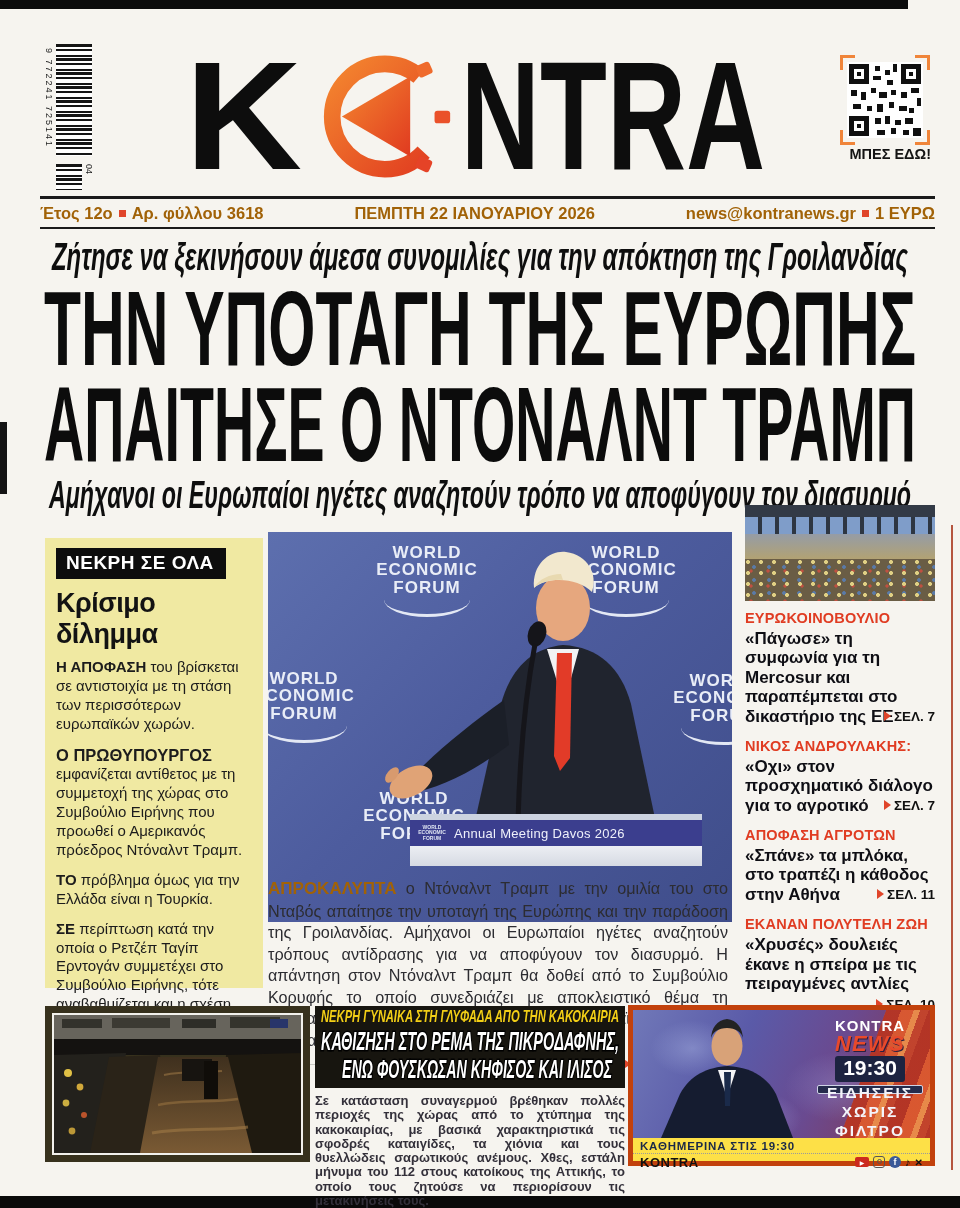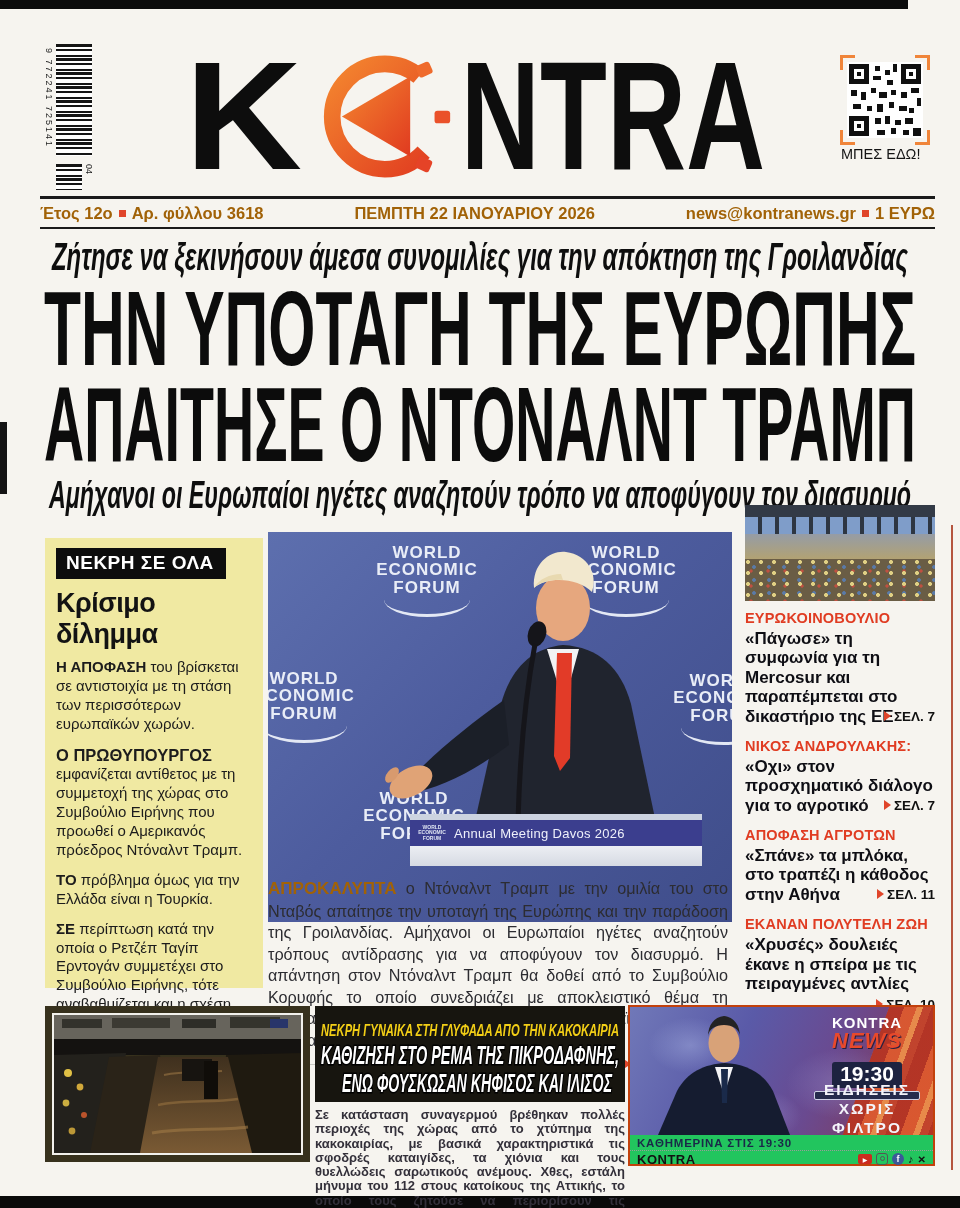--- a/index.html
+++ b/index.html
@@ -63,37 +63,37 @@
   .ep-mid{height:25px;background:linear-gradient(#959ca6,#b2a273);}
   .ep-seats{height:42px;background-color:#6a5d45;
     background-image:radial-gradient(circle at 3px 3px,#e0d084 1.6px,transparent 2.3px),
                      radial-gradient(circle at 9px 8px,#5a7aa8 1.5px,transparent 2.2px),
                      radial-gradient(circle at 6px 12px,#c05040 1.3px,transparent 2px);
     background-size:13px 11px,15px 13px,17px 15px;}
 
   
   .flood-frame{background:#37311d;padding:7px;box-sizing:border-box;}
   .flood-inner{border:2px solid #f2f1ec;}
-  .flood-dark{background:#17150f;padding:15px 2px 2px 2px;box-sizing:border-box;}
+  .flood-dark{background:#17150f;padding:1px 2px 2px 2px;box-sizing:border-box;}
   .flood-body{font-size:13px;line-height:1.1;color:#33303a;text-align:justify;margin-top:6px;font-weight:bold;}
 
   
-  .tv{background:#22c55e;border:2px solid #c2410c;box-sizing:border-box;}
+  .tv{background:#fde047;border:5px solid #c2410c;box-sizing:border-box;}
   .tv-img{position:relative;height:128px;overflow:hidden;
     background:linear-gradient(115deg,#7078b8 0%,#5a5aa8 35%,#6a4a90 62%,#7a3f6a 82%,#8a3a55 100%);}
   .tv-map{position:absolute;inset:0;background:
      radial-gradient(60px 40px at 20% 30%,rgba(160,170,220,.5),transparent 70%),
      radial-gradient(80px 50px at 70% 60%,rgba(150,150,210,.4),transparent 70%),
      radial-gradient(50px 35px at 45% 85%,rgba(170,160,220,.35),transparent 70%);}
   .tv-ribbon{position:absolute;right:-28px;top:-30px;width:96px;height:210px;transform:rotate(20deg);
      background:repeating-linear-gradient(90deg,#b83420 0 14px,#e05a2c 14px 26px,#f09048 26px 32px,#c74428 32px 40px);opacity:.92;}
   .tv-logo{position:absolute;left:176px;top:7px;width:122px;text-align:center;}
   .tvl-kontra{color:#fff;font-weight:bold;font-size:15px;letter-spacing:1px;}
   .tvl-news{color:#e8492b;font-weight:bold;font-style:italic;font-size:22px;letter-spacing:1px;line-height:.95;text-shadow:1px 1px 0 #2a2040;}
-  .tvl-time{display:inline-block;background:#1d2340;color:#fff;font-weight:bold;font-size:21px;padding:0 8px 2px 8px;border-radius:3px;margin-top:10px;}
+  .tvl-time{display:inline-block;background:#1d2340;color:#fff;font-weight:bold;font-size:21px;padding:0 8px 2px 8px;border-radius:3px;margin-top:1px;}
   .tvl-bar{width:104px;height:7px;background:#252b4c;border:1px solid #cfd2e6;margin:3px auto 0 auto;border-radius:2px;}
   .tv-tagline{position:absolute;left:178px;top:74px;width:118px;text-align:center;color:#f4f4fa;
       font-weight:bold;font-size:15.5px;letter-spacing:2px;line-height:1.22;}
   .tv-sched{height:15px;display:flex;align-items:center;padding-left:7px;font-weight:bold;font-size:11.5px;
       letter-spacing:.8px;color:#1a2848;border-bottom:1px dotted #9a9a9a;}
   .tv-foot{height:16px;display:flex;align-items:center;justify-content:space-between;padding:0 7px;}
   .tv-brand{font-weight:bold;font-size:13px;color:#111;letter-spacing:.5px;}
   .soc{display:flex;gap:4px;align-items:center;}
   .ic{display:inline-flex;align-items:center;justify-content:center;}
   .ic-yt{width:14px;height:10px;background:#cc2a1e;border-radius:2px;color:#fff;font-size:6px;}
@@ -180,21 +180,21 @@
               <rect x="38" y="54" width="5" height="8"></rect>
               <rect x="48" y="58" width="6" height="5"></rect>
             <rect x="58" y="56" width="8" height="6"></rect>
               <rect x="66" y="66" width="8" height="8"></rect>
               <rect x="30" y="68" width="8" height="5"></rect>
             <rect x="44" y="66" width="5" height="6"></rect>
               <rect x="56" y="68" width="6" height="5"></rect>
           </g>
         </svg>
       </div>
-      <div class="abs" style="left:-6px;top:84px;width:90px;text-align:left;font-weight:normal;font-size:14.5px;color:#141414;">ΜΠΕΣ ΕΔΩ!</div>
+      <div class="abs" style="left:-6px;top:84px;width:90px;text-align:right;font-weight:bold;font-size:14.5px;color:#141414;">ΜΠΕΣ ΕΔΩ!</div>
     </div>
 
     <div class="abs info-strip" style="left:40px;top:196px;width:895px;height:28px;">
       <span>
         <span>Έτος 12ο</span><span class="red-sq"></span><span>Αρ. φύλλου 3618</span>
       </span>
       <span>ΠΕΜΠΤΗ 22 ΙΑΝΟΥΑΡΙΟΥ 2026</span>
       <span>
         <span>news@kontranews.gr</span><span class="red-sq"></span><span>1 ΕΥΡΩ</span>
       </span>

